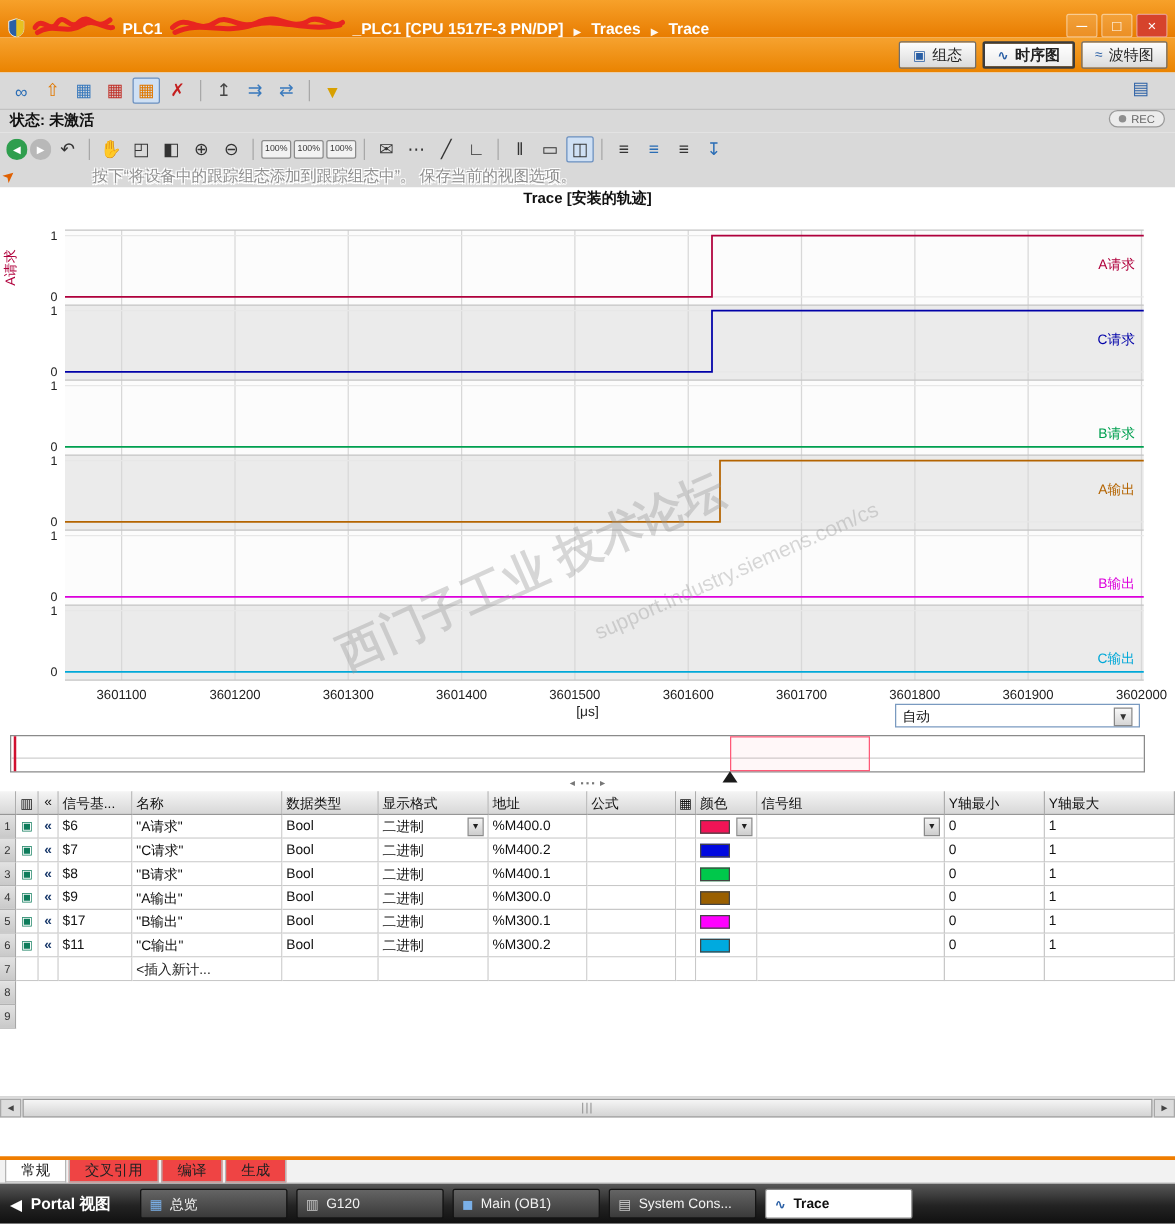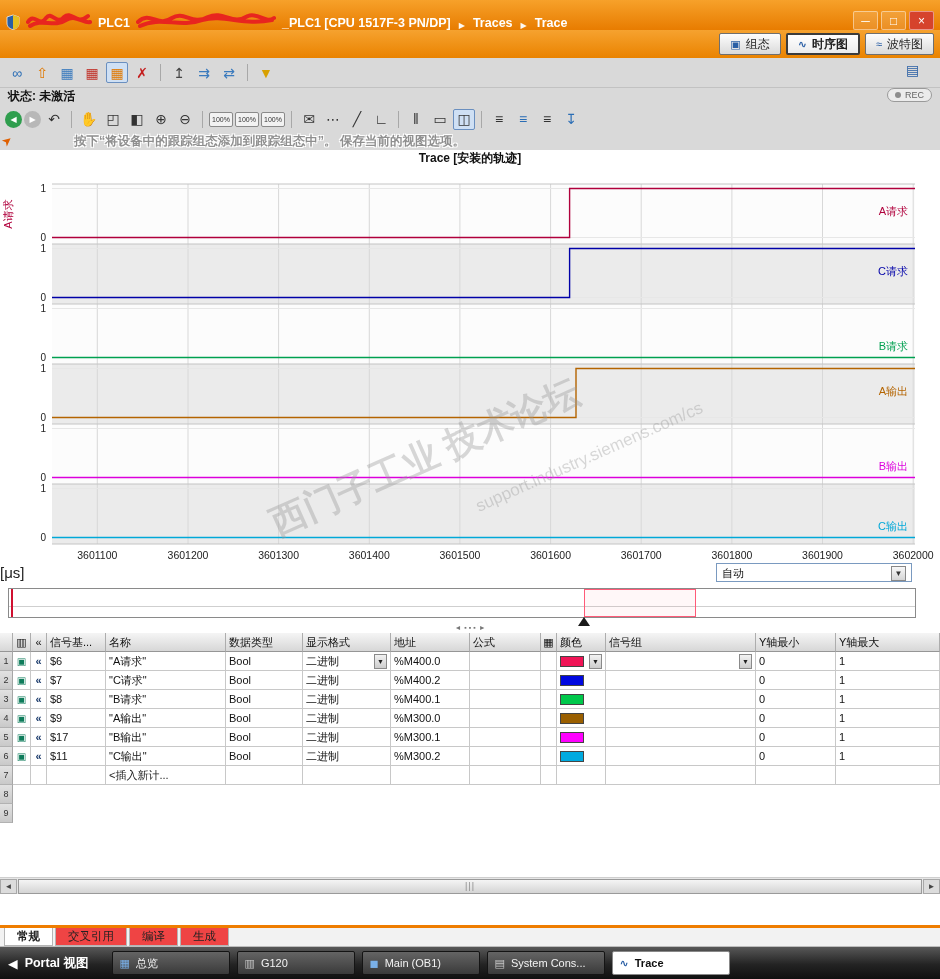--- a/index.html
+++ b/index.html
@@ -32,28 +32,28 @@
   .tb-right{margin-left:auto;font-size:14px;color:#2a5fa5}
 
   
   .statusrow{left:0;top:88px;width:940px;height:18px;background:#d9d9d9;display:flex;align-items:flex-start;padding:0 8px;font-weight:bold;font-size:12px}
   .recbadge{margin-left:auto;display:flex;align-items:center;gap:4px;border:1px solid #9a9a9a;border-radius:8px;background:#ececec;color:#666;font-size:9px;font-weight:normal;padding:1px 7px}
   .recdot{width:6px;height:6px;border-radius:50%;background:#8e8e8e}
 
   
   .hintrow{left:0;top:132px;width:940px;height:18px;background:#d9d9d9;display:flex;align-items:center}
   .hinticon{color:#e06000;font-size:12px;margin-left:2px;transform:rotate(-40deg)}
-  .hinttext{margin-left:62px;color:#8f8f8f;font-weight:bold;font-size:12.5px;text-shadow:1px 1px 0 #fff,-1px -1px 0 #fff,1px -1px 0 #fff,-1px 1px 0 #fff}
+  .hinttext{margin-left:62px;color:#8f8f8f;font-weight:normal;font-size:12.5px;text-shadow:1px 1px 0 #fff,-1px -1px 0 #fff,1px -1px 0 #fff,-1px 1px 0 #fff}
 
   .charttitle{left:0;top:150px;width:940px;height:18px;text-align:center;font-weight:bold;font-size:12px;background:#fff}
   .chartwrap{left:0;top:168px;width:940px;height:392px;background:#fff}
 
   
   .xrow{left:0;top:560px;width:940px;height:26px;background:#fff}
-  .xunits{position:absolute;left:0;right:0;top:4px;font-size:15px;color:#222}
+  .xunits{position:absolute;left:0;right:0;top:4px;text-align:center;font-size:11px;color:#222}
   .autodd{position:absolute;right:28px;top:3px;width:196px;height:19px;border:1px solid #7a9ac0;background:#fff;display:flex;align-items:flex-end;font-size:11px;padding:0 5px}
   .autodd .dd{margin-left:auto;width:15px;height:15px;background:linear-gradient(#f8f8f8,#d5d5d5);border:1px solid #888;display:flex;align-items:center;justify-content:center;font-size:8px;color:#333}
 
   
   .overview{left:8px;top:588px;width:908px;height:30px;border:1px solid #8a8a8a;background:#fff}
   .ovline{position:absolute;left:0;right:0;top:62%;height:1px;background:#cfcfcf}
   .ovtrig{position:absolute;left:2px;top:0;bottom:0;width:2px;background:#d01030}
   .ovsel{position:absolute;left:575px;top:0;width:112px;height:28px;border:1px solid #ff5a78;background:rgba(255,90,120,.05)}
   .ovtri{left:578px;top:617px;width:0;height:0;border-left:6px solid transparent;border-right:6px solid transparent;border-bottom:9px solid #1a1a1a}
   .splitgrip{left:424px;top:623px;width:92px;height:8px;display:flex;align-items:center;justify-content:center;gap:3px;color:#777;font-size:7px}
@@ -76,21 +76,21 @@
   .phtext{color:#222}
 
   
   .hscroll{left:0;top:877px;width:940px;height:17px;background:#e6e6e6;border-top:1px solid #cfcfcf;display:flex;align-items:center}
   .hsbtn{width:17px;height:15px;background:#dcdcdc;border:1px solid #a8a8a8;display:flex;align-items:center;justify-content:center;font-size:8px;color:#444}
   .hsthumb{flex:1;height:15px;margin:0 1px;background:linear-gradient(#f5f5f5,#d4d4d4);border:1px solid #9a9a9a;display:flex;align-items:center;justify-content:center;font-size:9px;color:#8a8a8a;letter-spacing:1px}
 
   .orangebar{left:0;top:925px;width:940px;height:3px;background:#ef7d00}
   .infotabs{left:0;top:928px;width:940px;height:19px;background:#f2f2f2;display:flex;align-items:stretch;padding-left:4px;border-bottom:1px solid #bdbdbd}
   .itab{padding:0 12px;display:flex;align-items:center;font-size:11.5px;color:#222;background:#ef4444;border:1px solid #b5b5b5;border-top:none;margin-right:2px}
-  .itab.sel{font-weight:bold;background:#fff}
+  .itab.sel{font-weight:normal;background:#fff}
 
   
   .taskbar{left:0;top:947px;width:940px;height:32px;background:linear-gradient(#585858,#232323 55%,#101010);display:flex;align-items:center;padding:0 8px;gap:7px;color:#fff}
   .portal{display:flex;align-items:center;gap:7px;font-size:12.5px;font-weight:bold;margin-right:16px}
   .tkbtn{width:118px;height:24px;background:linear-gradient(#646464,#3a3a3a);border:1px solid #141414;border-radius:2px;display:flex;align-items:center;gap:6px;padding:0 7px;font-size:11px;color:#f2f2f2;white-space:nowrap;overflow:hidden}
   .tkbtn.active{background:#fff;color:#101010;font-weight:bold;border-color:#888}
   .tkicon{font-size:11px}
 </style>
 </head>
 <body>

